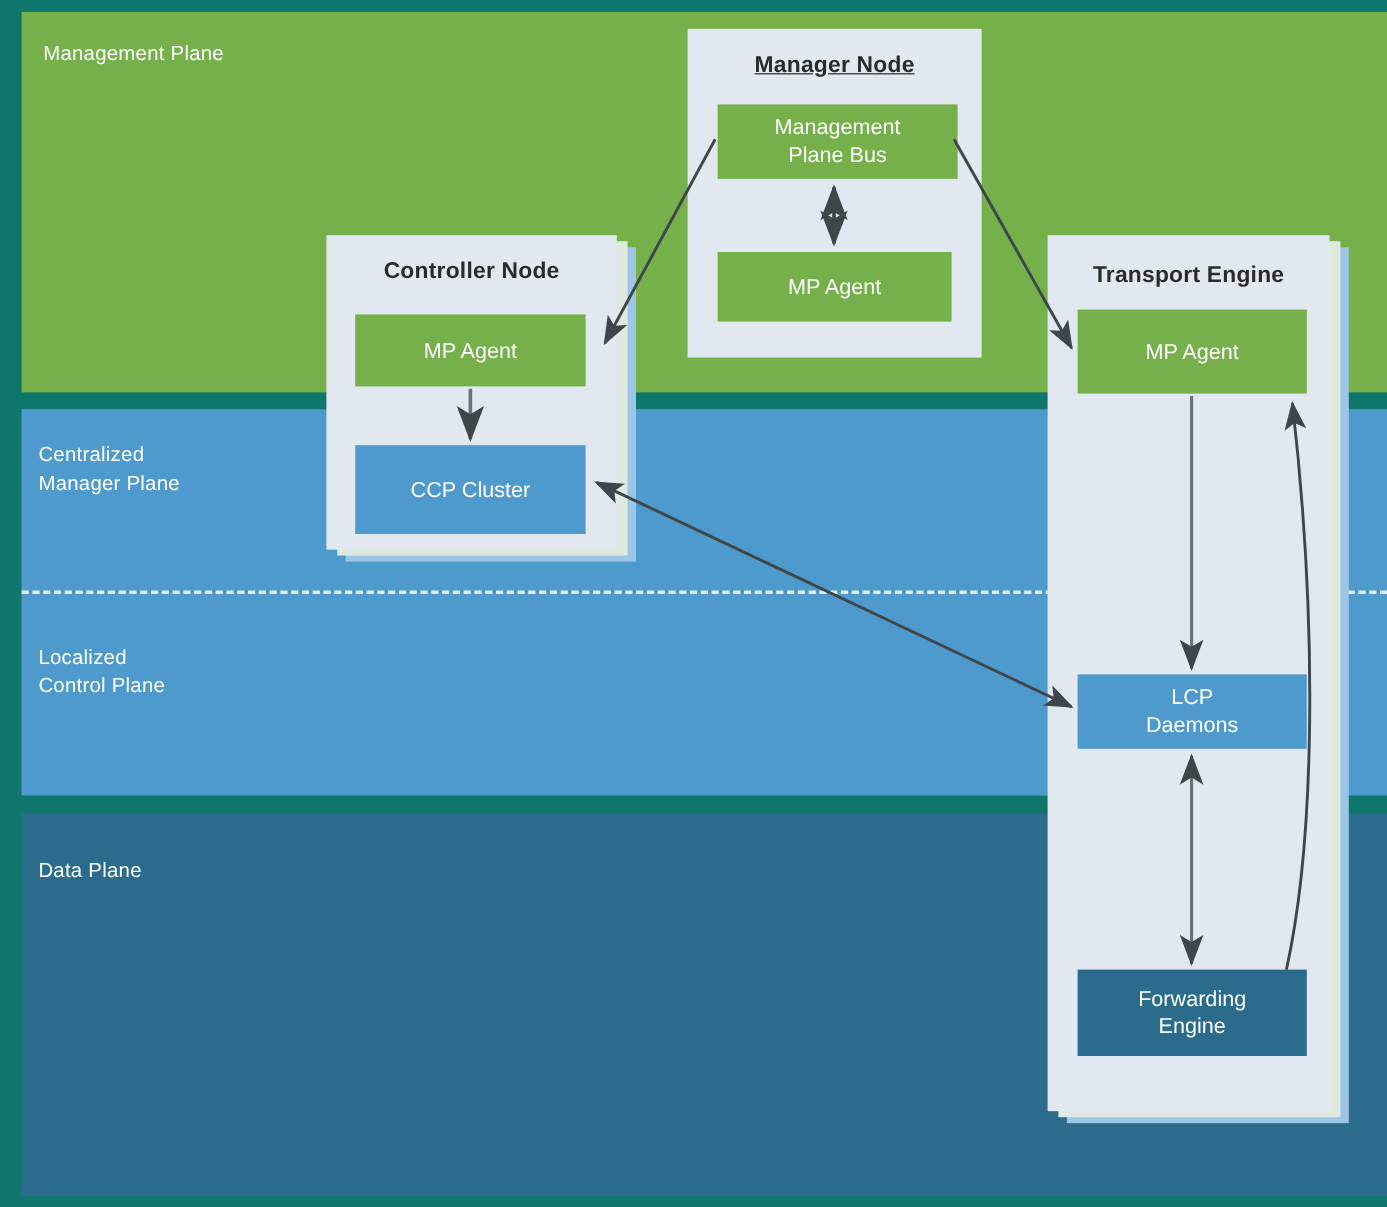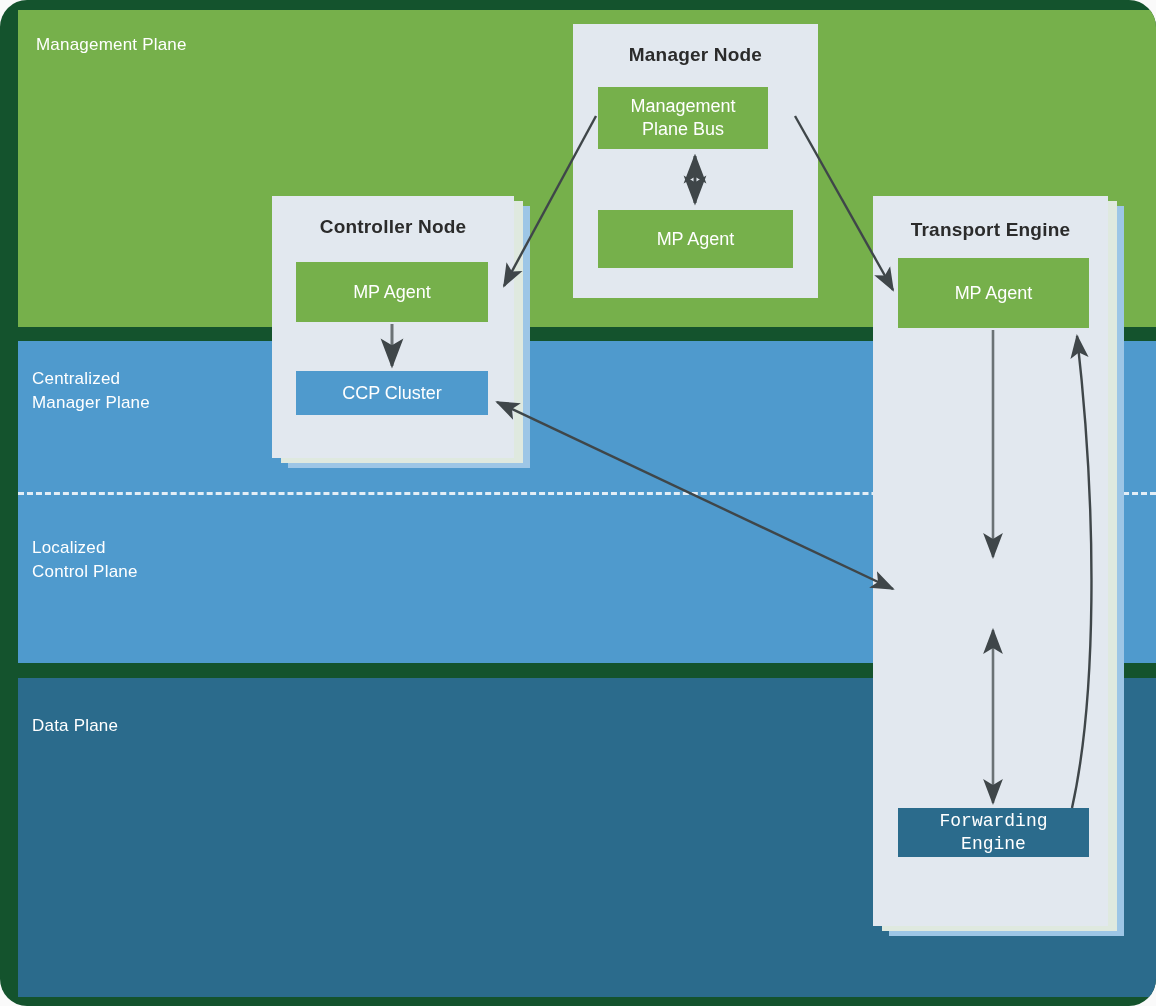--- a/index.html
+++ b/index.html
@@ -1,17 +1,17 @@
 <!DOCTYPE html>
 <html><head>
 <meta charset="utf-8">
 <style>
   html,body{margin:0;padding:0;background:#fafafa;}
   body{font-family:"Liberation Sans",sans-serif;}
-  #stage{position:relative;width:1156px;height:1006px;background:#14532d;overflow:hidden;border-radius:27px;}
+  #stage{position:relative;width:1156px;height:1006px;background:#0f766e;overflow:hidden;}
 
   
   .band{position:absolute;box-sizing:border-box;}
   .band-label{position:absolute;color:#ffffff;font-size:17px;line-height:24px;white-space:pre-line;letter-spacing:.2px;}
 
   #band-mgmt{left:18px;top:10px;width:1138px;height:317px;background:#76b04b;}
   #band-ccp {left:18px;top:341px;width:1138px;height:152px;background:#4f9acd;}
   #band-lcp {left:18px;top:493px;width:1138px;height:170px;background:#4f9acd;}
   #band-data{left:18px;top:678px;width:1138px;height:319px;background:#2b6b8c;}
 
@@ -37,36 +37,36 @@
   .box-green{background:#76b04b;}
   .box-blue {background:#4f9acd;}
   .box-dark {background:#2b6b8c;}
 
   
   #cn-sh-b{left:288px;top:206px;width:242px;height:262px;}
   #cn-sh-a{left:281px;top:201px;width:242px;height:262px;}
   #cn-card{left:272px;top:196px;width:242px;height:262px;}
   #cn-title{top:20px;}
   #cn-mpagent{left:296px;top:262px;width:192px;height:60px;}
-  #cn-ccp{left:296px;top:371px;width:192px;height:44px;}
+  #cn-ccp{left:296px;top:371px;width:192px;height:74px;}
 
   
   #mn-card{left:573px;top:24px;width:245px;height:274px;}
-  #mn-title{top:20px;}
-  #mn-bus{left:598px;top:87px;width:170px;height:62px;}
+  #mn-title{top:20px;text-decoration:underline;}
+  #mn-bus{left:598px;top:87px;width:200px;height:62px;}
   #mn-mpagent{left:598px;top:210px;width:195px;height:58px;}
 
   
   #tn-sh-b{left:889px;top:206px;width:235px;height:730px;}
   #tn-sh-a{left:882px;top:201px;width:235px;height:730px;}
   #tn-card{left:873px;top:196px;width:235px;height:730px;}
   #tn-title{top:23px;}
   #tn-mpagent{left:898px;top:258px;width:191px;height:70px;}
   #tn-lcp{left:898px;top:562px;width:191px;height:62px;}
-  #tn-fe{left:898px;top:808px;width:191px;height:49px;font-family:Liberation Mono, monospace;}
+  #tn-fe{left:898px;top:808px;width:191px;height:72px;}
 
   
   #wires{position:absolute;left:0;top:0;width:1156px;height:1006px;pointer-events:none;}
 </style>
 </head>
 <body>
 
 <div id="stage">
 
   <div class="band" id="band-mgmt"></div>
@@ -97,20 +97,22 @@
   <div class="box box-green" id="mn-bus">Management
 Plane Bus</div>
   <div class="box box-green" id="mn-mpagent">MP Agent</div>
 
   <div class="card-shadow-b" id="tn-sh-b"></div>
   <div class="card-shadow-a" id="tn-sh-a"></div>
   <div class="card" id="tn-card">
     <div class="card-title" id="tn-title">Transport Engine</div>
   </div>
   <div class="box box-green" id="tn-mpagent">MP Agent</div>
+  <div class="box box-blue" id="tn-lcp">LCP
+Daemons</div>
   <div class="box box-dark" id="tn-fe">Forwarding
 Engine</div>
 
   <svg id="wires" viewBox="0 0 1156 1006" xmlns="http://www.w3.org/2000/svg">
     <defs>
       <marker id="ah" markerWidth="11" markerHeight="11" refX="9.2" refY="4" orient="auto">
         <path d="M0,0.2 L10,4 L0,7.8 L2.3,4 Z" fill="#3f4649"></path>
       </marker>
       <marker id="ah-start" markerWidth="11" markerHeight="11" refX="0.8" refY="4" orient="auto">
         <path d="M10,0.2 L0,4 L10,7.8 L7.7,4 Z" fill="#3f4649"></path>

